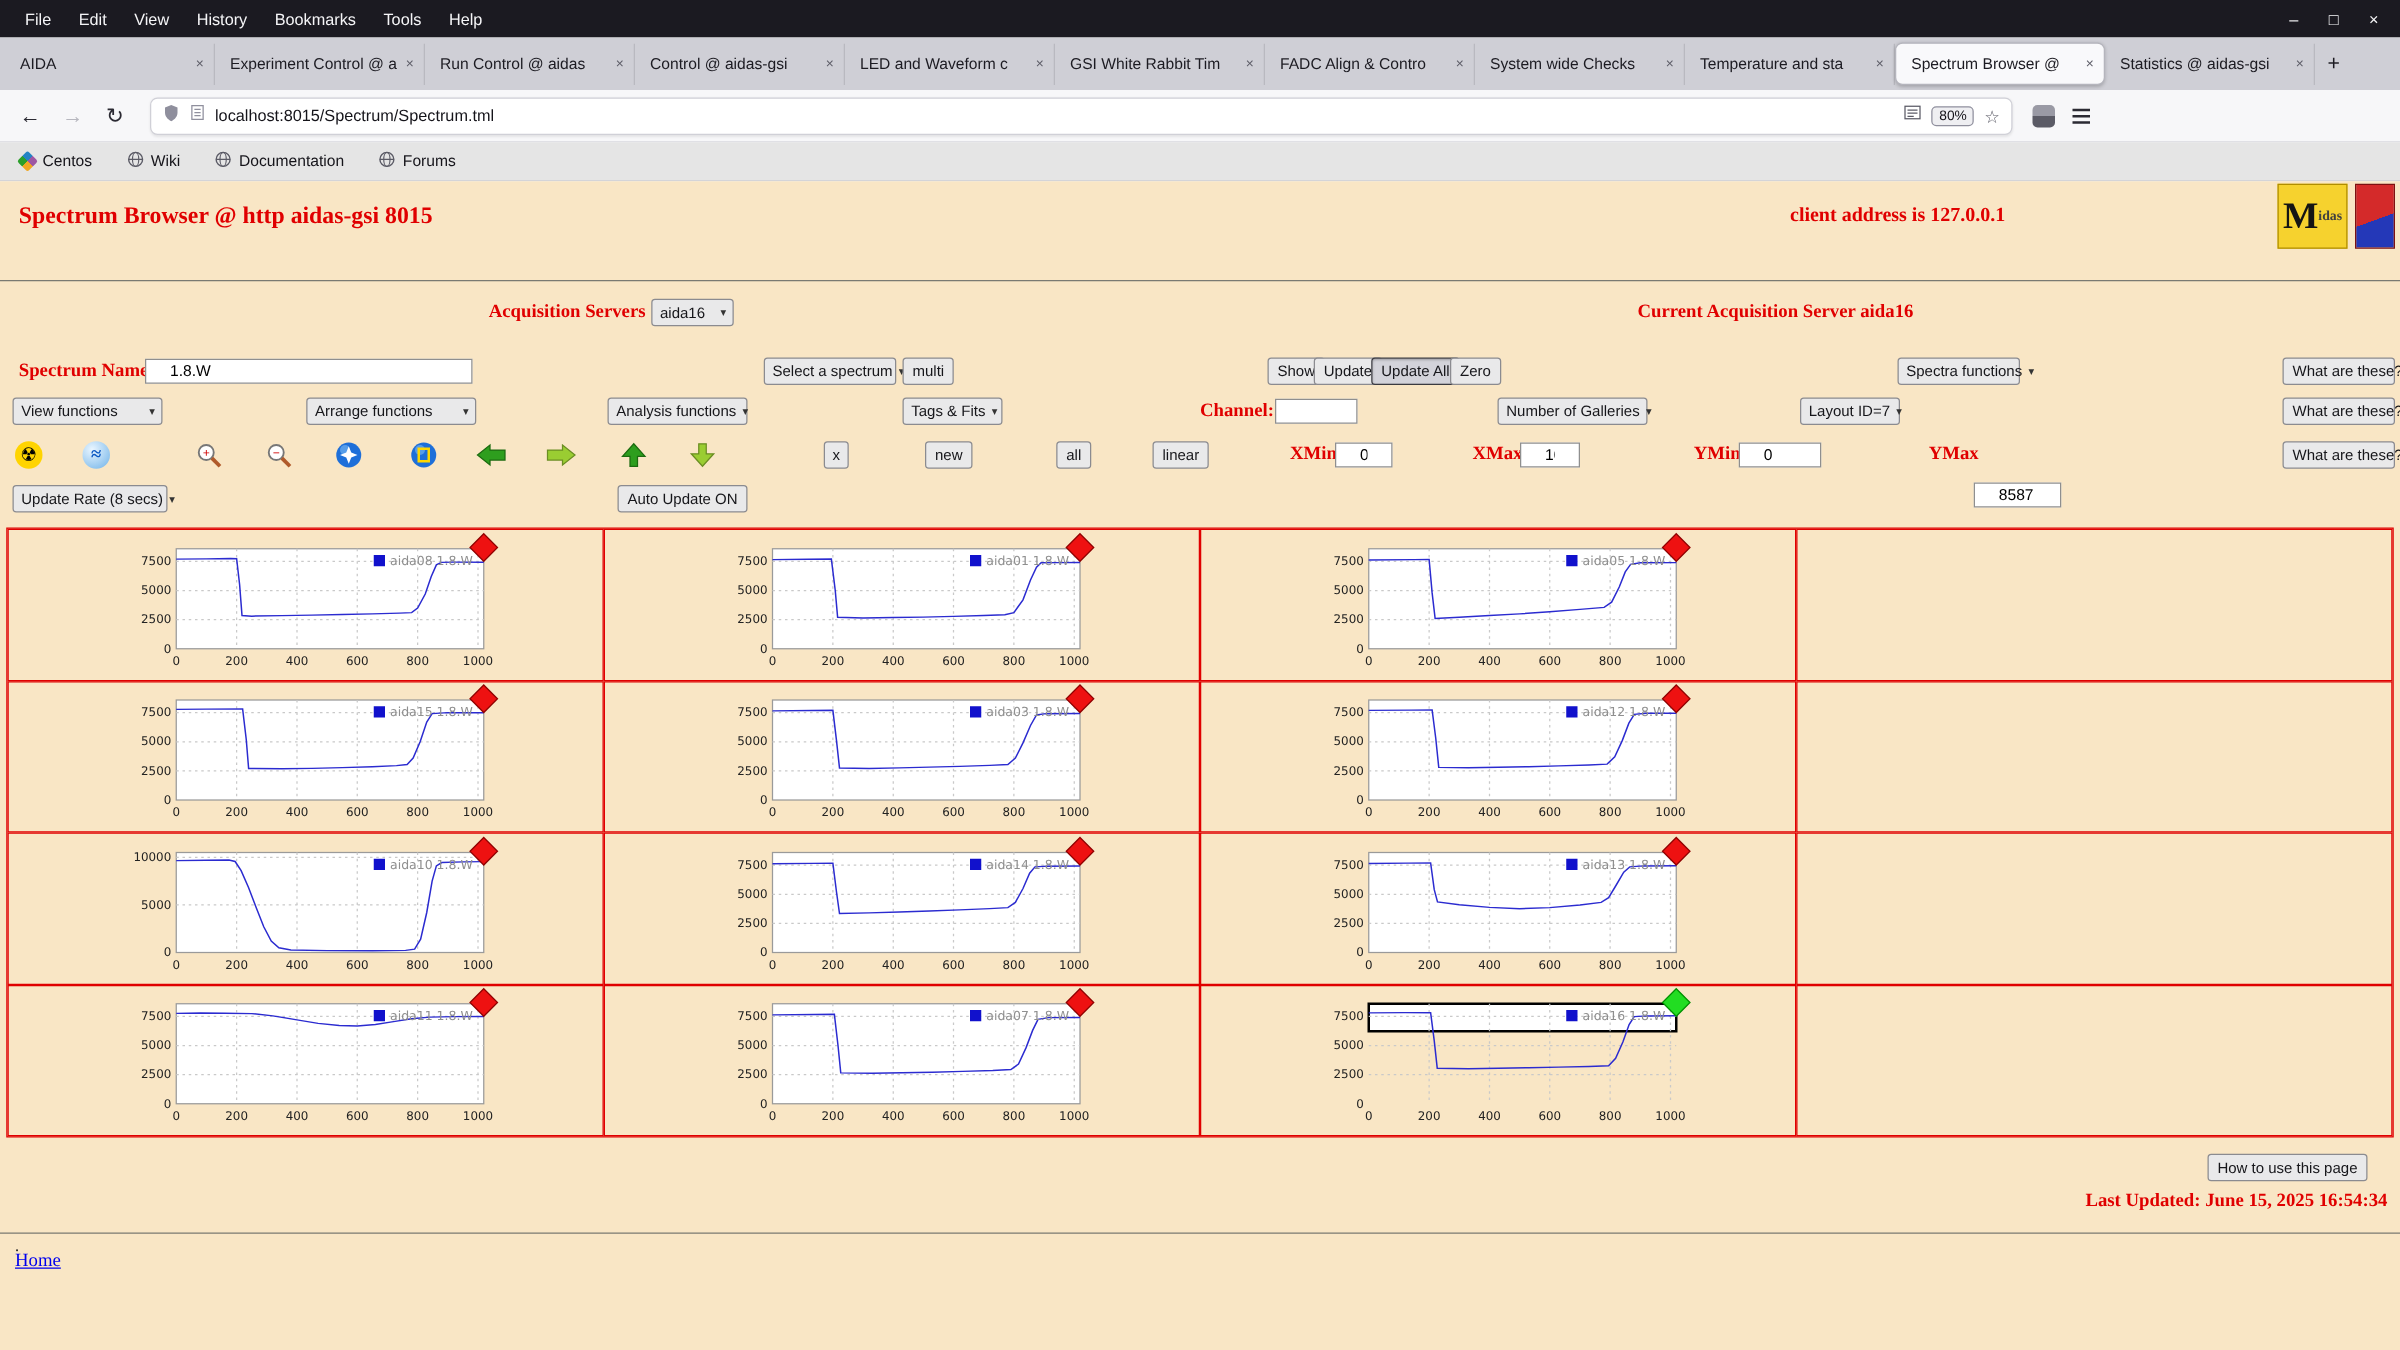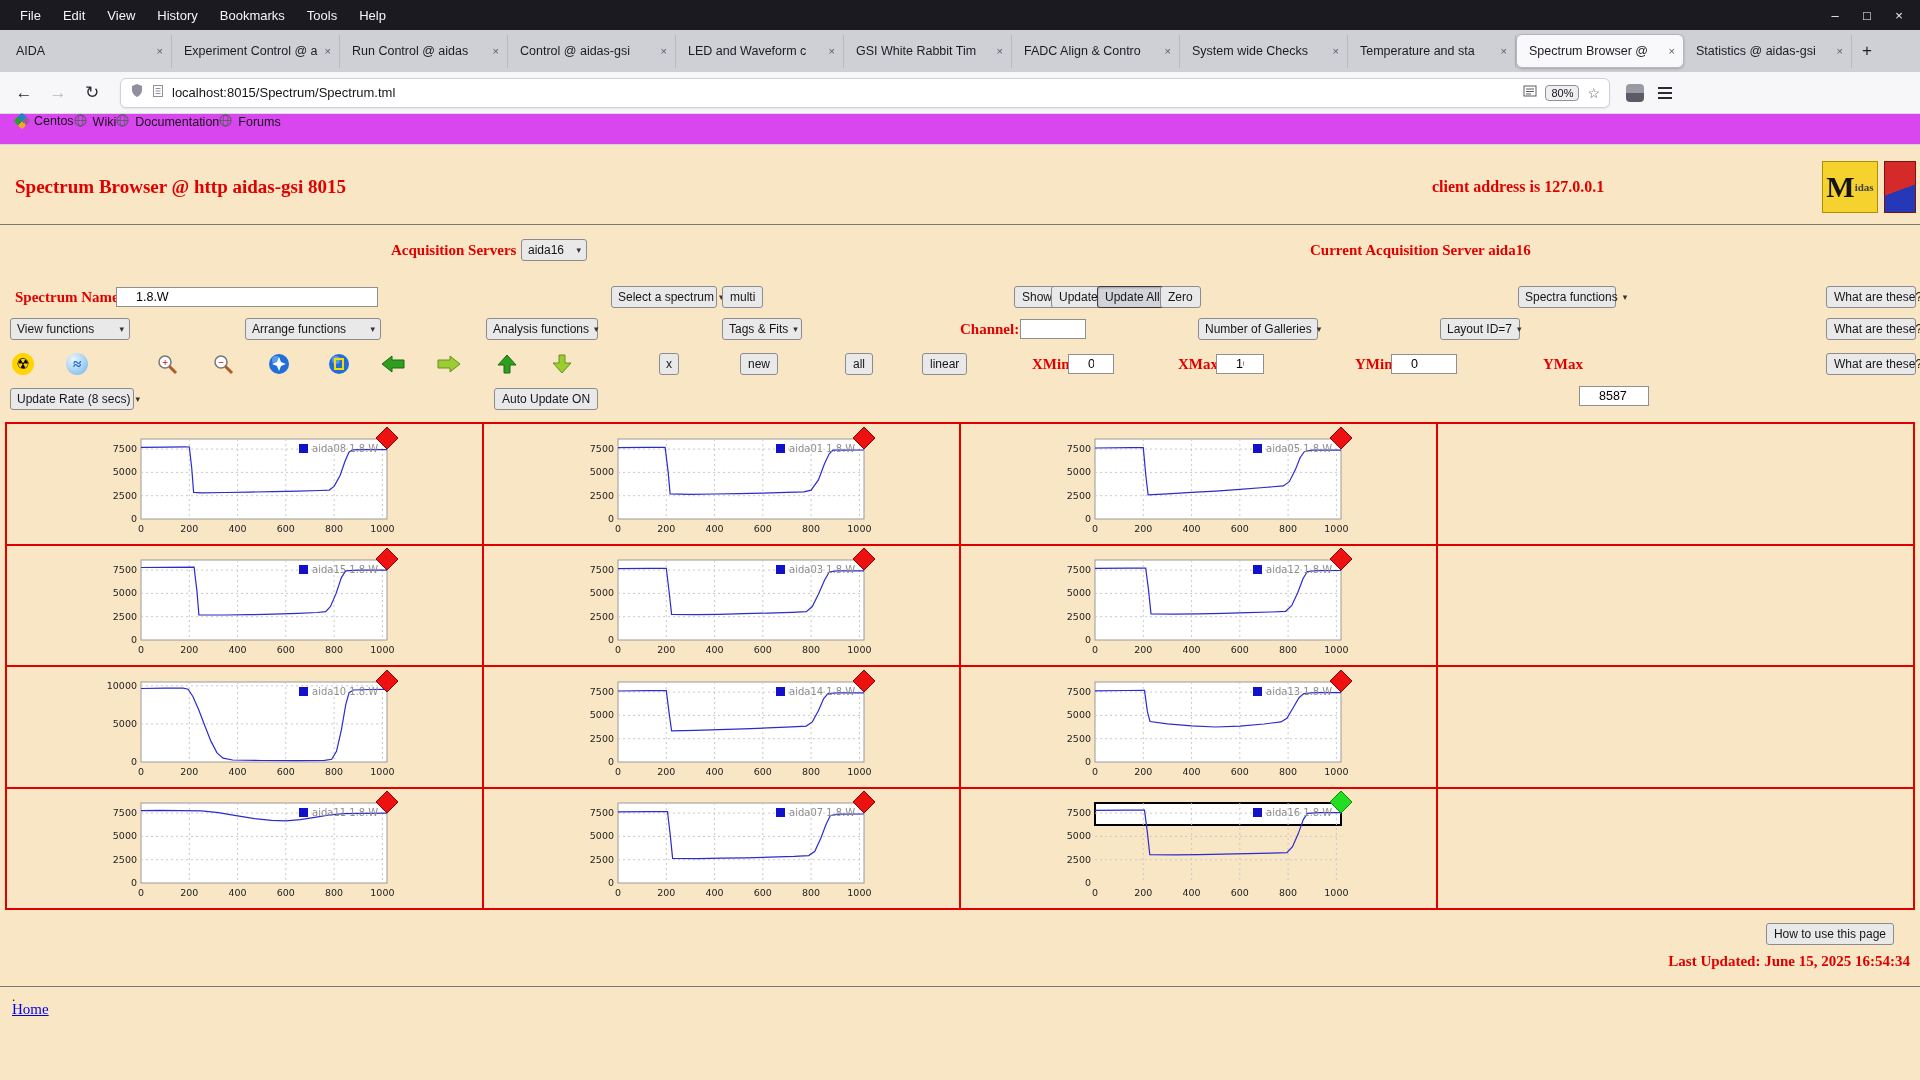--- a/index.html
+++ b/index.html
@@ -21,21 +21,21 @@
 .navbtn{width:28px;height:28px;display:flex;align-items:center;justify-content:center;font-size:17px;color:#2b2a33;border-radius:4px}
 .navbtn.disabled{color:#b7b7bf}
 .urlbar{width:1490px;height:30px;margin-left:8px;background:#fff;border:1px solid #d0d0d7;border-radius:6px;display:flex;align-items:center;padding:0 9px;gap:8px;box-shadow:0 1px 2px rgba(0,0,0,.08)}
 .url{font-size:13px;color:#15141a;white-space:nowrap}
 .urlspacer{flex:1}
 .zoompill{font-size:11px;border:1px solid #8f8f9d;border-radius:4px;padding:1px 5px;color:#15141a;background:#efeff2}
 .star{font-size:14px;color:#5b5b66}
 .hmb{display:inline-flex;flex-direction:column;gap:3px;margin-left:8px}
 .hmb i{width:14px;height:2px;background:#2b2a33;display:block}
 .extic{width:18px;height:18px;border-radius:4px;background:linear-gradient(180deg,#9a9aa5 0 50%,#5b5b66 50% 100%);margin-left:10px}
-.bookmarksbar{height:31px;background:#d946ef;display:flex;align-items:flex-start;padding:0 16px;font-size:12.5px;color:#15141a;border-bottom:1px solid #d4d4d8}
+.bookmarksbar{height:31px;background:#e5e5e5;display:flex;align-items:center;gap:28px;padding:0 16px;font-size:12.5px;color:#15141a;border-bottom:1px solid #d4d4d8}
 .bm{display:inline-flex;align-items:center;gap:6px}
 .bm-ic.centos{width:12px;height:12px;transform:rotate(45deg);background:conic-gradient(#9d57a3 0 25%,#efa724 0 50%,#2b9f2b 0 75%,#2383c4 0);border-radius:2px}
 .page{position:relative;flex:1;background:var(--page-bg,#f9e6c5);font-family:"Liberation Serif",serif}
 .prow{position:absolute;left:0;right:0}
 .prow>*{position:absolute;top:50%;transform:translateY(-50%)}
 .ptitle{font-size:19px;font-weight:bold;color:var(--red,#e00000);white-space:nowrap}
 .redlbl{font-size:15px;font-weight:bold;color:var(--red,#e00000);white-space:nowrap}
 .hrline{position:absolute;left:0;right:0;height:0;border-top:1px solid #7a7a72}
 .btn{font:12px "Liberation Sans",sans-serif;background:#e9e9ea;border:1px solid #8b8b90;border-radius:3px;padding:2px 7px;color:#16161a;height:22px;white-space:nowrap}
 .btn.pressed{background:#d3d3da;border-color:#3a3a40;box-shadow:inset 0 1px 2px rgba(0,0,0,.25)}
@@ -191,21 +191,21 @@
         <span class="bm-ic globe"><svg width="13" height="13" viewBox="0 0 14 14">
             <circle cx="7" cy="7" r="6" fill="none" stroke="#5b5b66" stroke-width="1.2"></circle>
             <ellipse cx="7" cy="7" rx="2.7" ry="6" fill="none" stroke="#5b5b66" stroke-width="1"></ellipse>
             <line x1="1" y1="7" x2="13" y2="7" stroke="#5b5b66" stroke-width="1"></line>
           </svg></span>
         <span>Forums</span>
       </span>
     </div>
 
   <div class="page">
-    <div class="prow" style="top:14px;height:56px">
+    <div class="prow" style="top:0;height:56px">
       <span class="ptitle" style="left:15px">Spectrum Browser @ http aidas-gsi 8015</span>
       <span class="redlbl" style="left:1432px;font-size:16px">client address is 127.0.0.1</span>
       <span class="midaslogo" style="left:1822px">
           <b class="mm">M</b>
           <i class="mrest">idas</i>
         </span>
       <span class="explogo" style="left:1884px"></span>
     </div>
     <div class="hrline" style="top:79px"></div>
 

